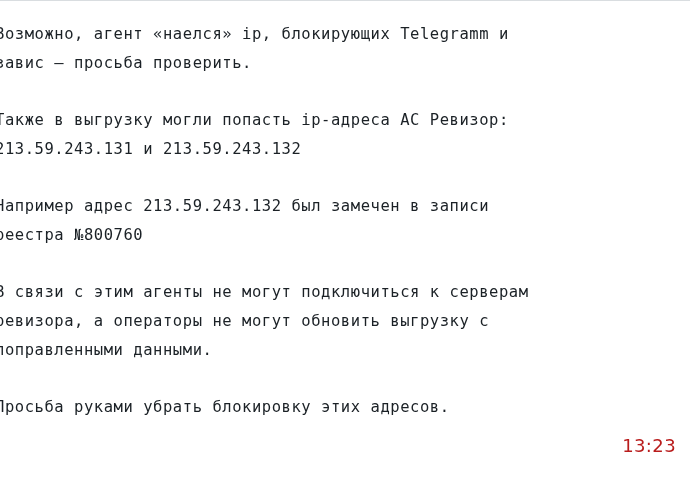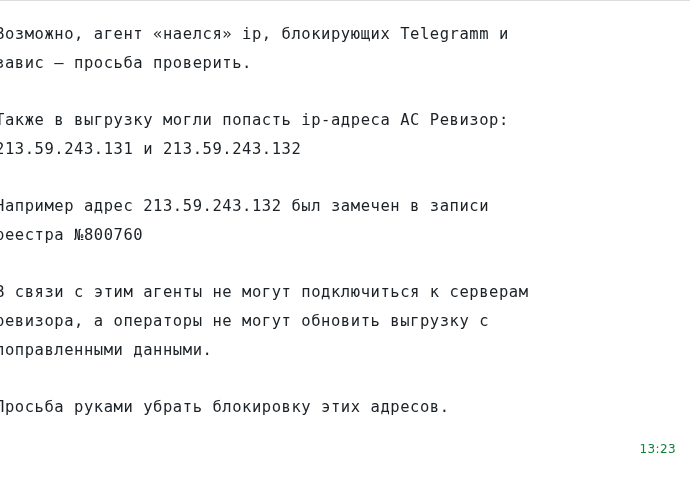--- a/index.html
+++ b/index.html
@@ -52,23 +52,23 @@
     color: #1b2126;
     white-space: pre;
     margin-left: -5px;
     padding-left: 0;
   }
   .timestamp {
     position: absolute;
     right: 14px;
     bottom: 28px;
     font-family: "DejaVu Sans", sans-serif;
-    font-size: 12px;
+    font-size: 18px;
     letter-spacing: 0.4px;
-    color: #15803d;
+    color: #b91c1c;
   }
 </style>
 </head>
 <body>
 
 <div id="screen">
 
   <div class="top-rule"></div>
 
   <div class="message-body">

